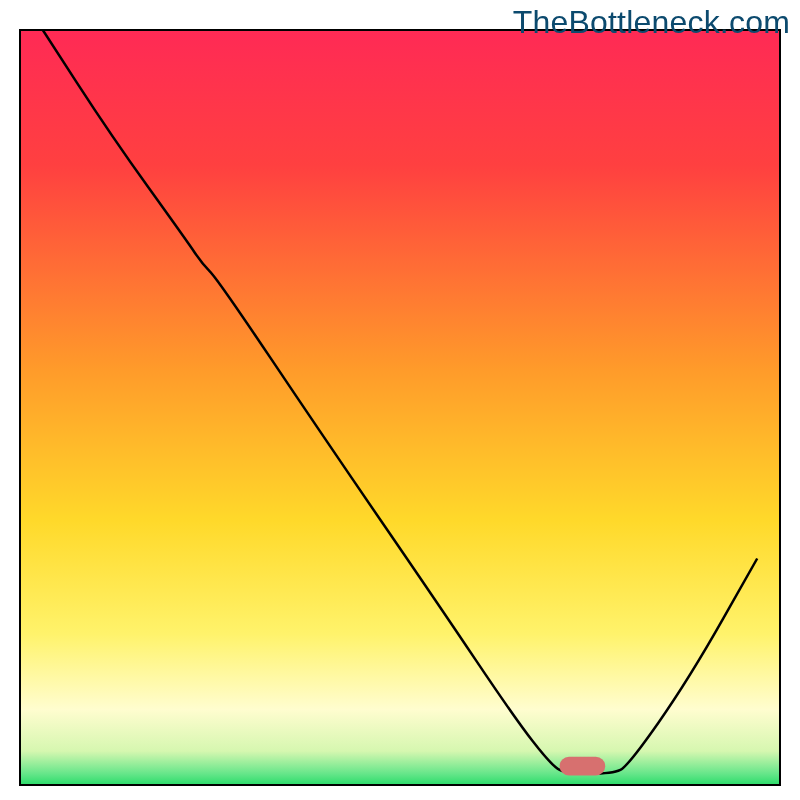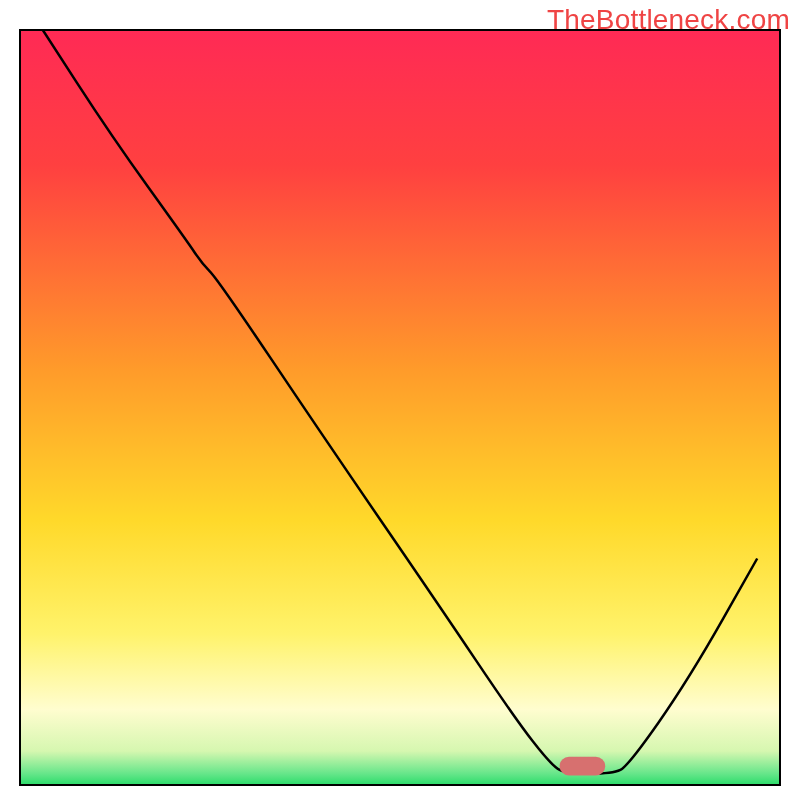--- a/index.html
+++ b/index.html
@@ -12,22 +12,22 @@
   }
   .container {
     position: relative;
     width: 800px;
     height: 800px;
   }
   .watermark {
     position: absolute;
     top: 4px;
     right: 10px;
-    color: #ef4444;
-    font-size: 28px;
+    color: #0c4a6e;
+    font-size: 32px;
     font-weight: 500;
     letter-spacing: 0.2px;
   }
   svg {
     display: block;
   }
 </style>
 </head>
 <body>
 

